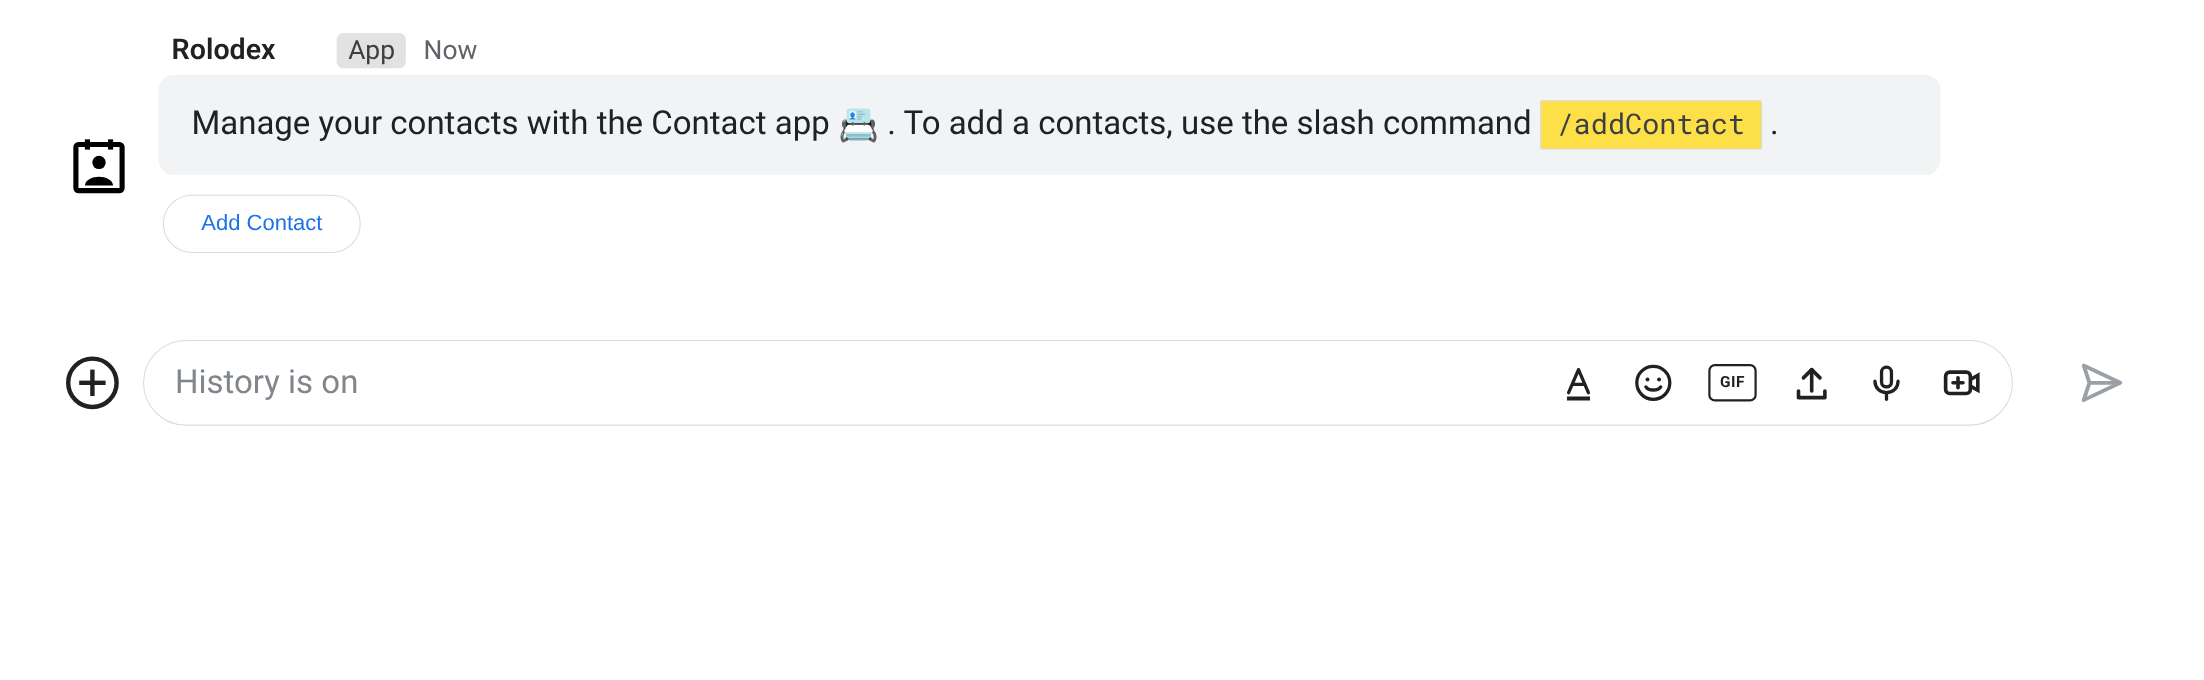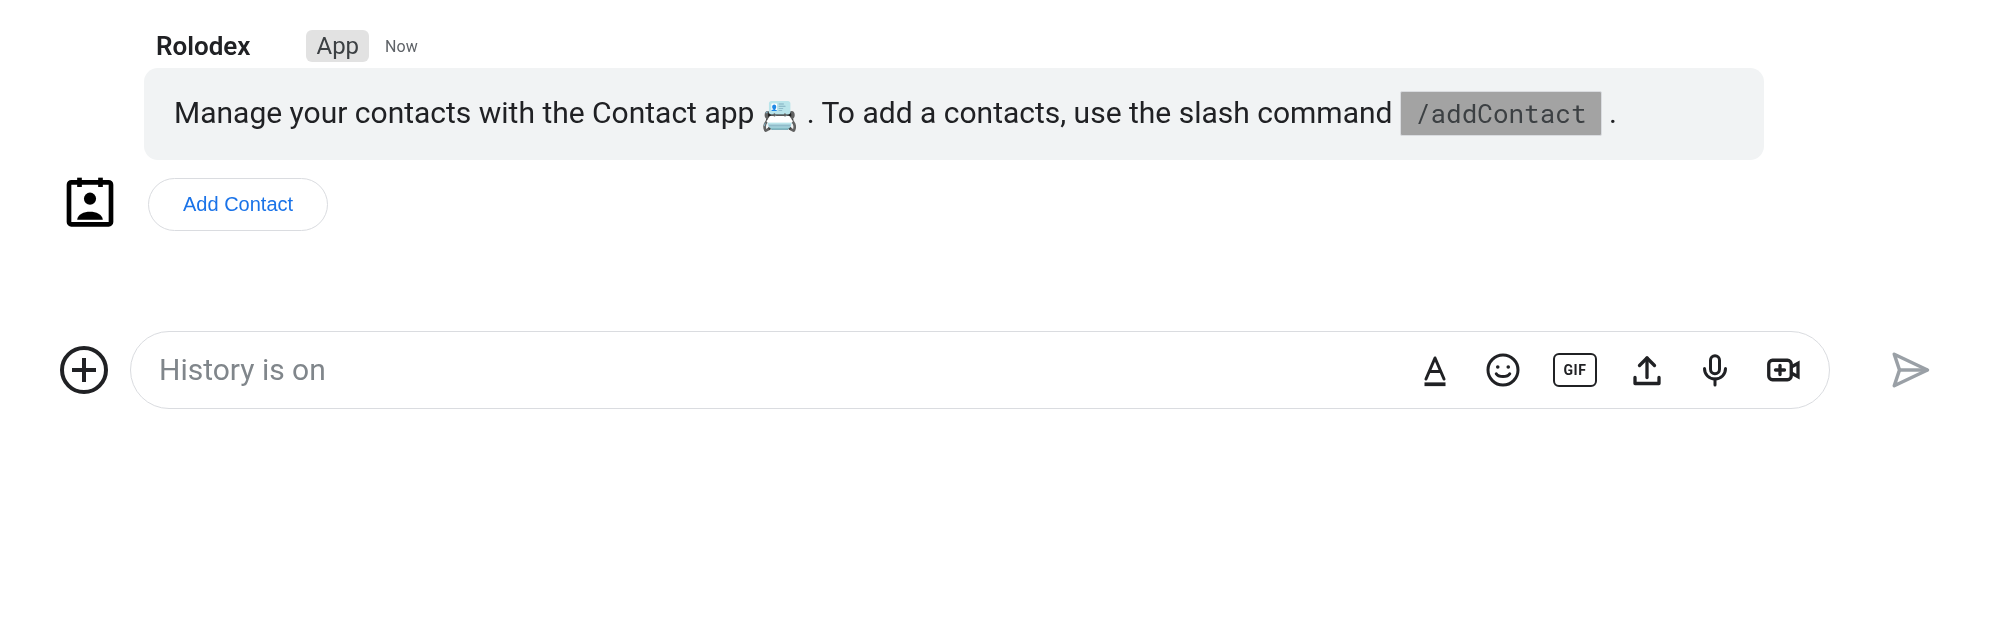--- a/index.html
+++ b/index.html
@@ -10,21 +10,21 @@
     body {
       font-family: "Google Sans", Roboto, Arial, sans-serif;
       background: #ffffff;
       padding: 30px 60px;
       width: 2004px;
       font-size: 28px;
       color: #202124;
     }
     .message-row {
       display: flex;
-      align-items: flex-end;
+      align-items: center;
       gap: 24px;
     }
     .avatar {
       width: 60px;
       height: 60px;
       margin-top: 40px;
       display: flex;
       align-items: center;
       justify-content: center;
       flex-shrink: 0;
@@ -53,21 +53,21 @@
     .app-badge {
       background: #e2e2e2;
       padding: 2px 10px;
       border-radius: 6px;
       color: #3c4043;
       font-size: 24px;
       margin-left: 44px;
     }
     .timestamp {
       color: #5f6368;
-      font-size: 16px;
+      font-size: 24px;
       margin-left: 4px;
     }
     .message-bubble {
       background: #f1f3f4;
       border-radius: 14px;
       padding: 22px 30px;
       font-size: 30px;
       line-height: 1.5;
       color: #202124;
       max-width: 1620px;
@@ -75,21 +75,21 @@
     .inline-emoji {
       display: inline-block;
       vertical-align: middle;
     }
     .code-chip {
       display: inline-block;
       border: 1px solid #dadce0;
       padding: 2px 14px;
       font-family: "Roboto Mono", monospace;
       font-size: 26px;
-      background: #a3a3a3;
+      background: #fde047;
       color: #3c4043;
       border-radius: 2px;
     }
     .action-row {
       margin-top: 18px;
       padding-left: 4px;
     }
     .action-button {
       border: 1.5px solid #dadce0;
       background: #ffffff;
@@ -97,21 +97,21 @@
       font-size: 20px;
       font-weight: 500;
       padding: 14px 34px;
       border-radius: 40px;
       cursor: pointer;
     }
     .compose-area {
       display: flex;
       align-items: center;
       gap: 22px;
-      margin-top: 100px;
+      margin-top: 79px;
     }
     .add-button {
       width: 48px;
       height: 48px;
       border: 4px solid #202124;
       border-radius: 50%;
       display: flex;
       align-items: center;
       justify-content: center;
       cursor: pointer;

